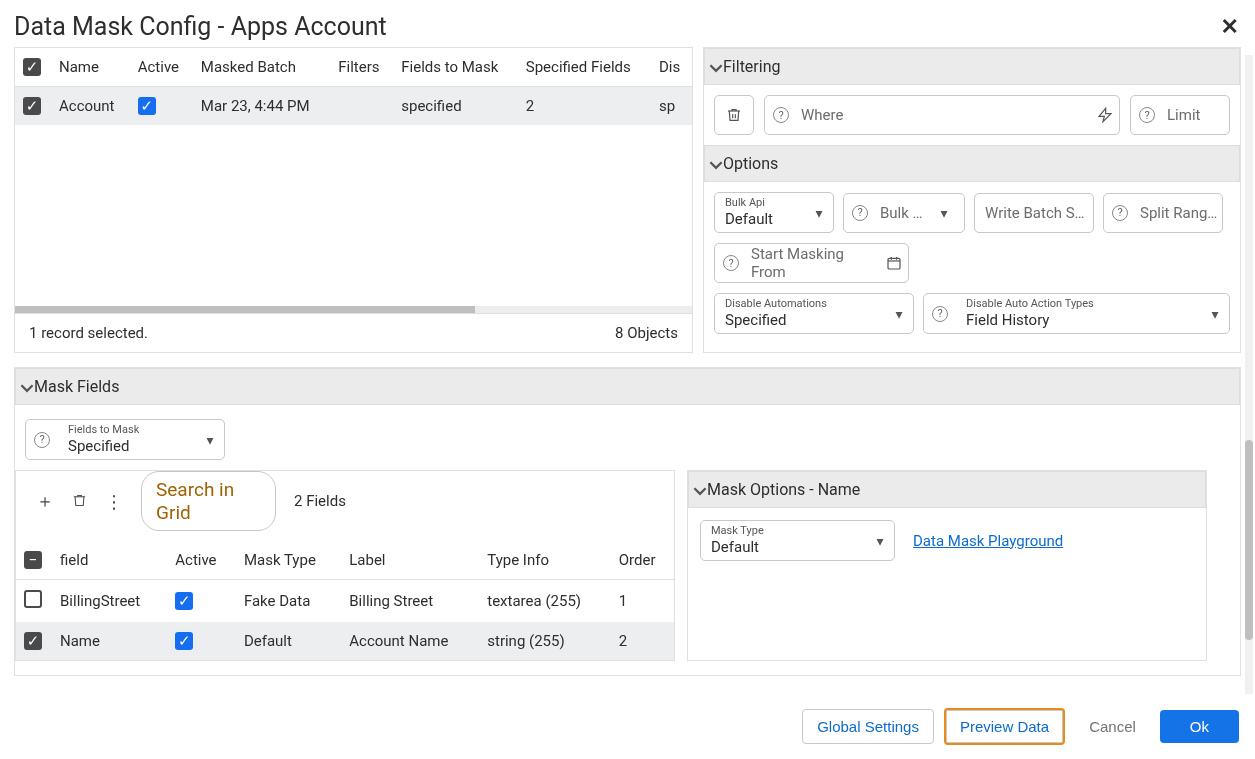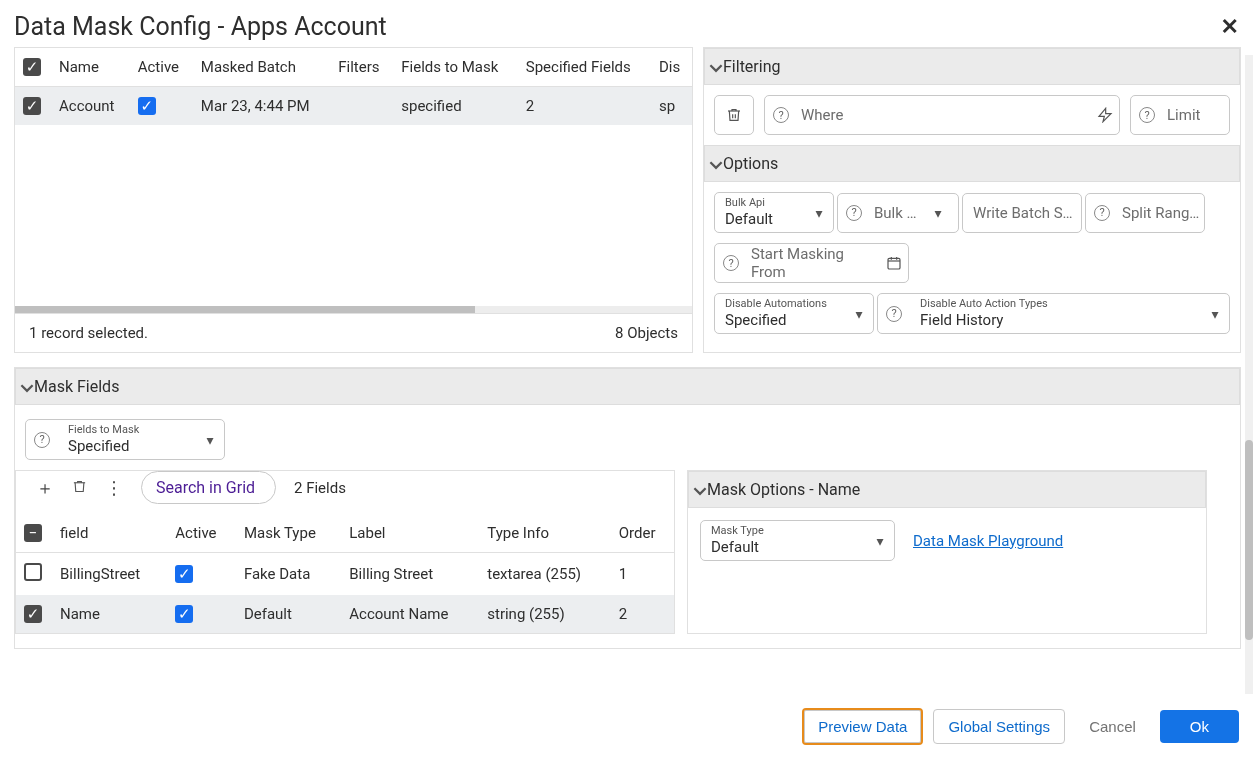--- a/index.html
+++ b/index.html
@@ -86,21 +86,21 @@
 .chev svg { width: 14px; height: 14px; }
 
 .cfg-row {
   display: flex;
   gap: 10px;
   padding: 10px 10px 0 10px;
   align-items: center;
 }
 .cfg-row2 {
   display: flex;
-  gap: 3px;
+  gap: 9px;
   padding: 10px 10px;
   align-items: center;
 }
 
 .ibox {
   border: 1px solid #c8c8c8;
   border-radius: 5px;
   display: flex;
   align-items: center;
   background: #fff;
@@ -145,21 +145,21 @@
 .mask-body { padding: 14px 0 0 0; }
 
 .grid-toolbar {
   display:flex; align-items:center; gap:18px; padding: 0 12px 10px 20px;
 }
 .grid-toolbar .plus, .grid-toolbar .trash2, .grid-toolbar .kebab {
   color:#444; font-size:18px;
 }
 .search-pill {
   border:1px solid #c8c8c8; border-radius:18px; padding:6px 14px;
-  color:#4c1d95; font-size:16px; width:135px;
+  color:#a16207; font-size:19px; width:135px;
 }
 .fields-count { font-size:15px; }
 
 .lower-row { display:flex; gap:12px; padding: 0 0 14px 0; }
 .grid-panel {
   border:1px solid #e0e0e0; margin-left:0px; flex:0 0 660px;
 }
 .grid-panel table { width:100%; border-collapse:collapse; }
 .grid-panel th, .grid-panel td {
   text-align:left; padding:10px 8px; font-size:15px; font-weight:400;
@@ -353,21 +353,21 @@
               <rect x="3" y="5" width="18" height="16" rx="2"></rect>
               <line x1="3" y1="9" x2="21" y2="9"></line>
               <line x1="8" y1="3" x2="8" y2="7"></line>
               <line x1="16" y1="3" x2="16" y2="7"></line>
             </svg>
         </span>
       </div>
     </div>
 
     <div class="cfg-row2" style="padding-top:0">
-      <div class="ibox" style="width:160px">
+      <div class="ibox" style="width:200px">
         <div class="lbl-stack">
           <span class="mini">Disable Automations</span>
           <span class="val">Specified</span>
         </div>
         <span class="caret">▾</span>
       </div>
       <div class="ibox" style="flex:1">
         <span class="help" style="align-self:center">
             <span class="icon-q">?</span>
           </span>
@@ -480,17 +480,17 @@
       </div>
 
     </div>
   </div>
 </div>
 
 <div class="vscroll"></div>
 <div class="vscroll-thumb"></div>
 
 <div class="footer">
+  <button class="btn btn-outline">Global Settings</button>
   <button class="btn btn-preview">Preview Data</button>
-  <button class="btn btn-outline">Global Settings</button>
   <button class="btn btn-text">Cancel</button>
   <button class="btn btn-primary">Ok</button>
 </div>
 
 </body></html>

